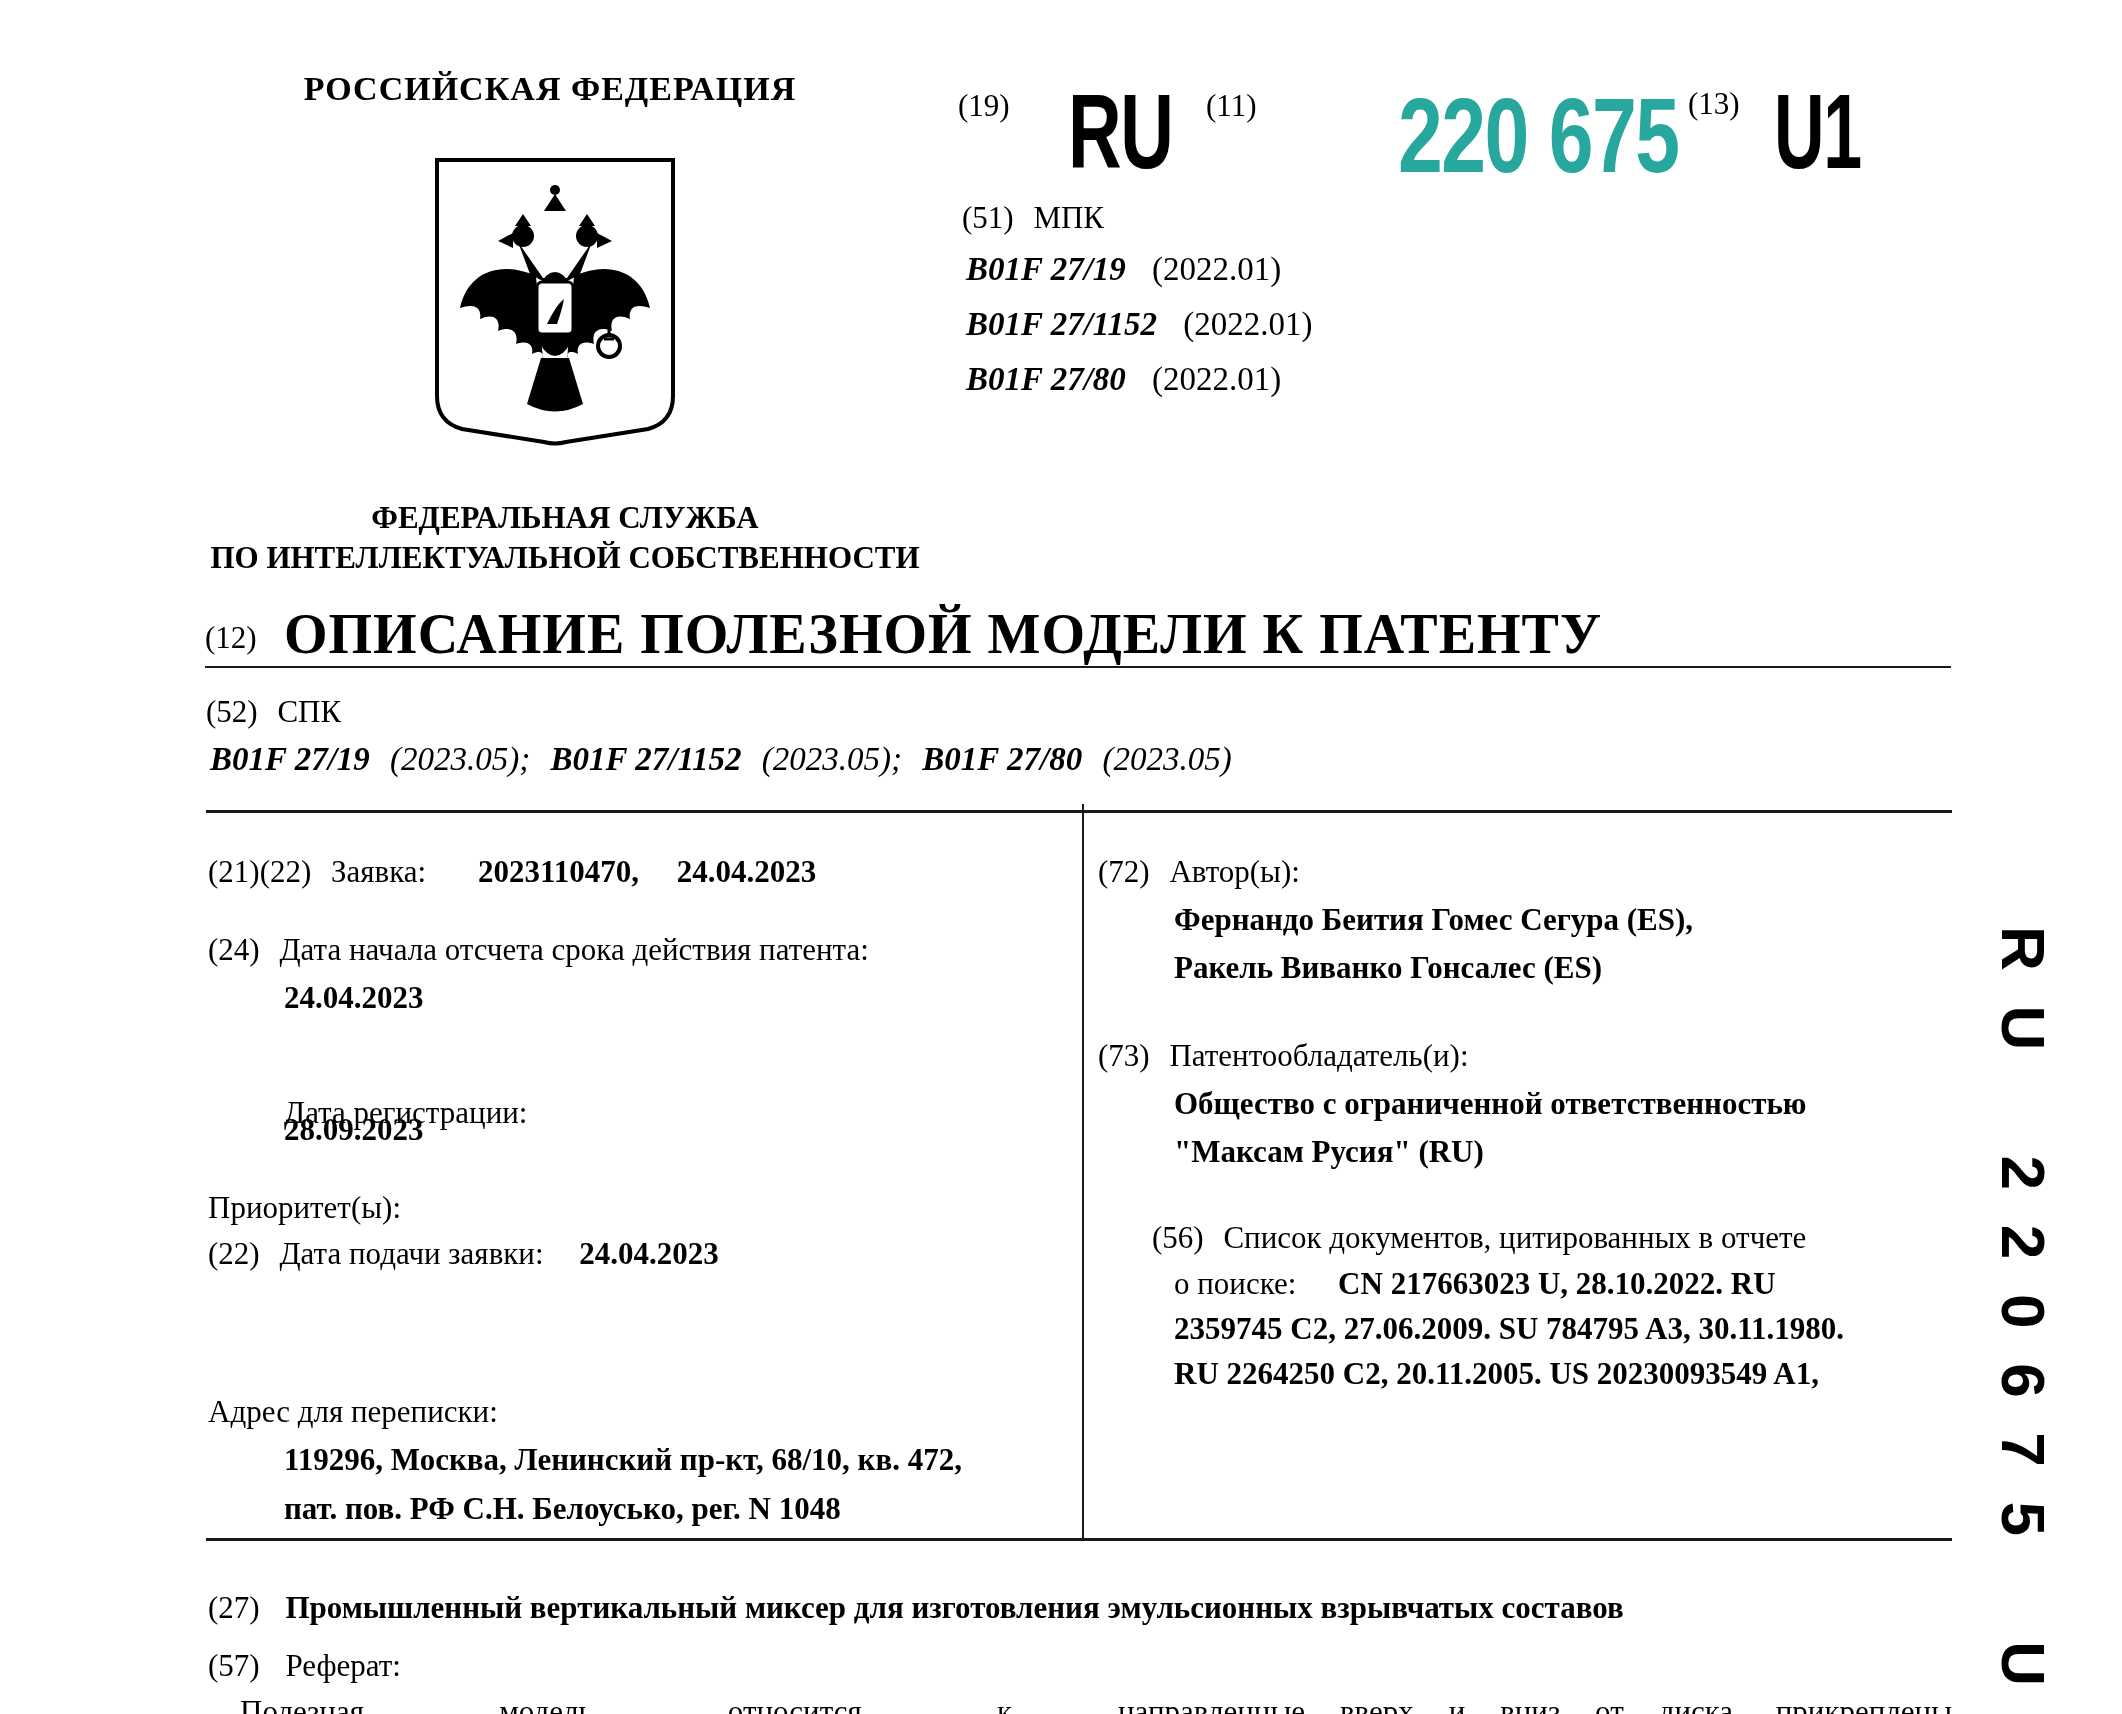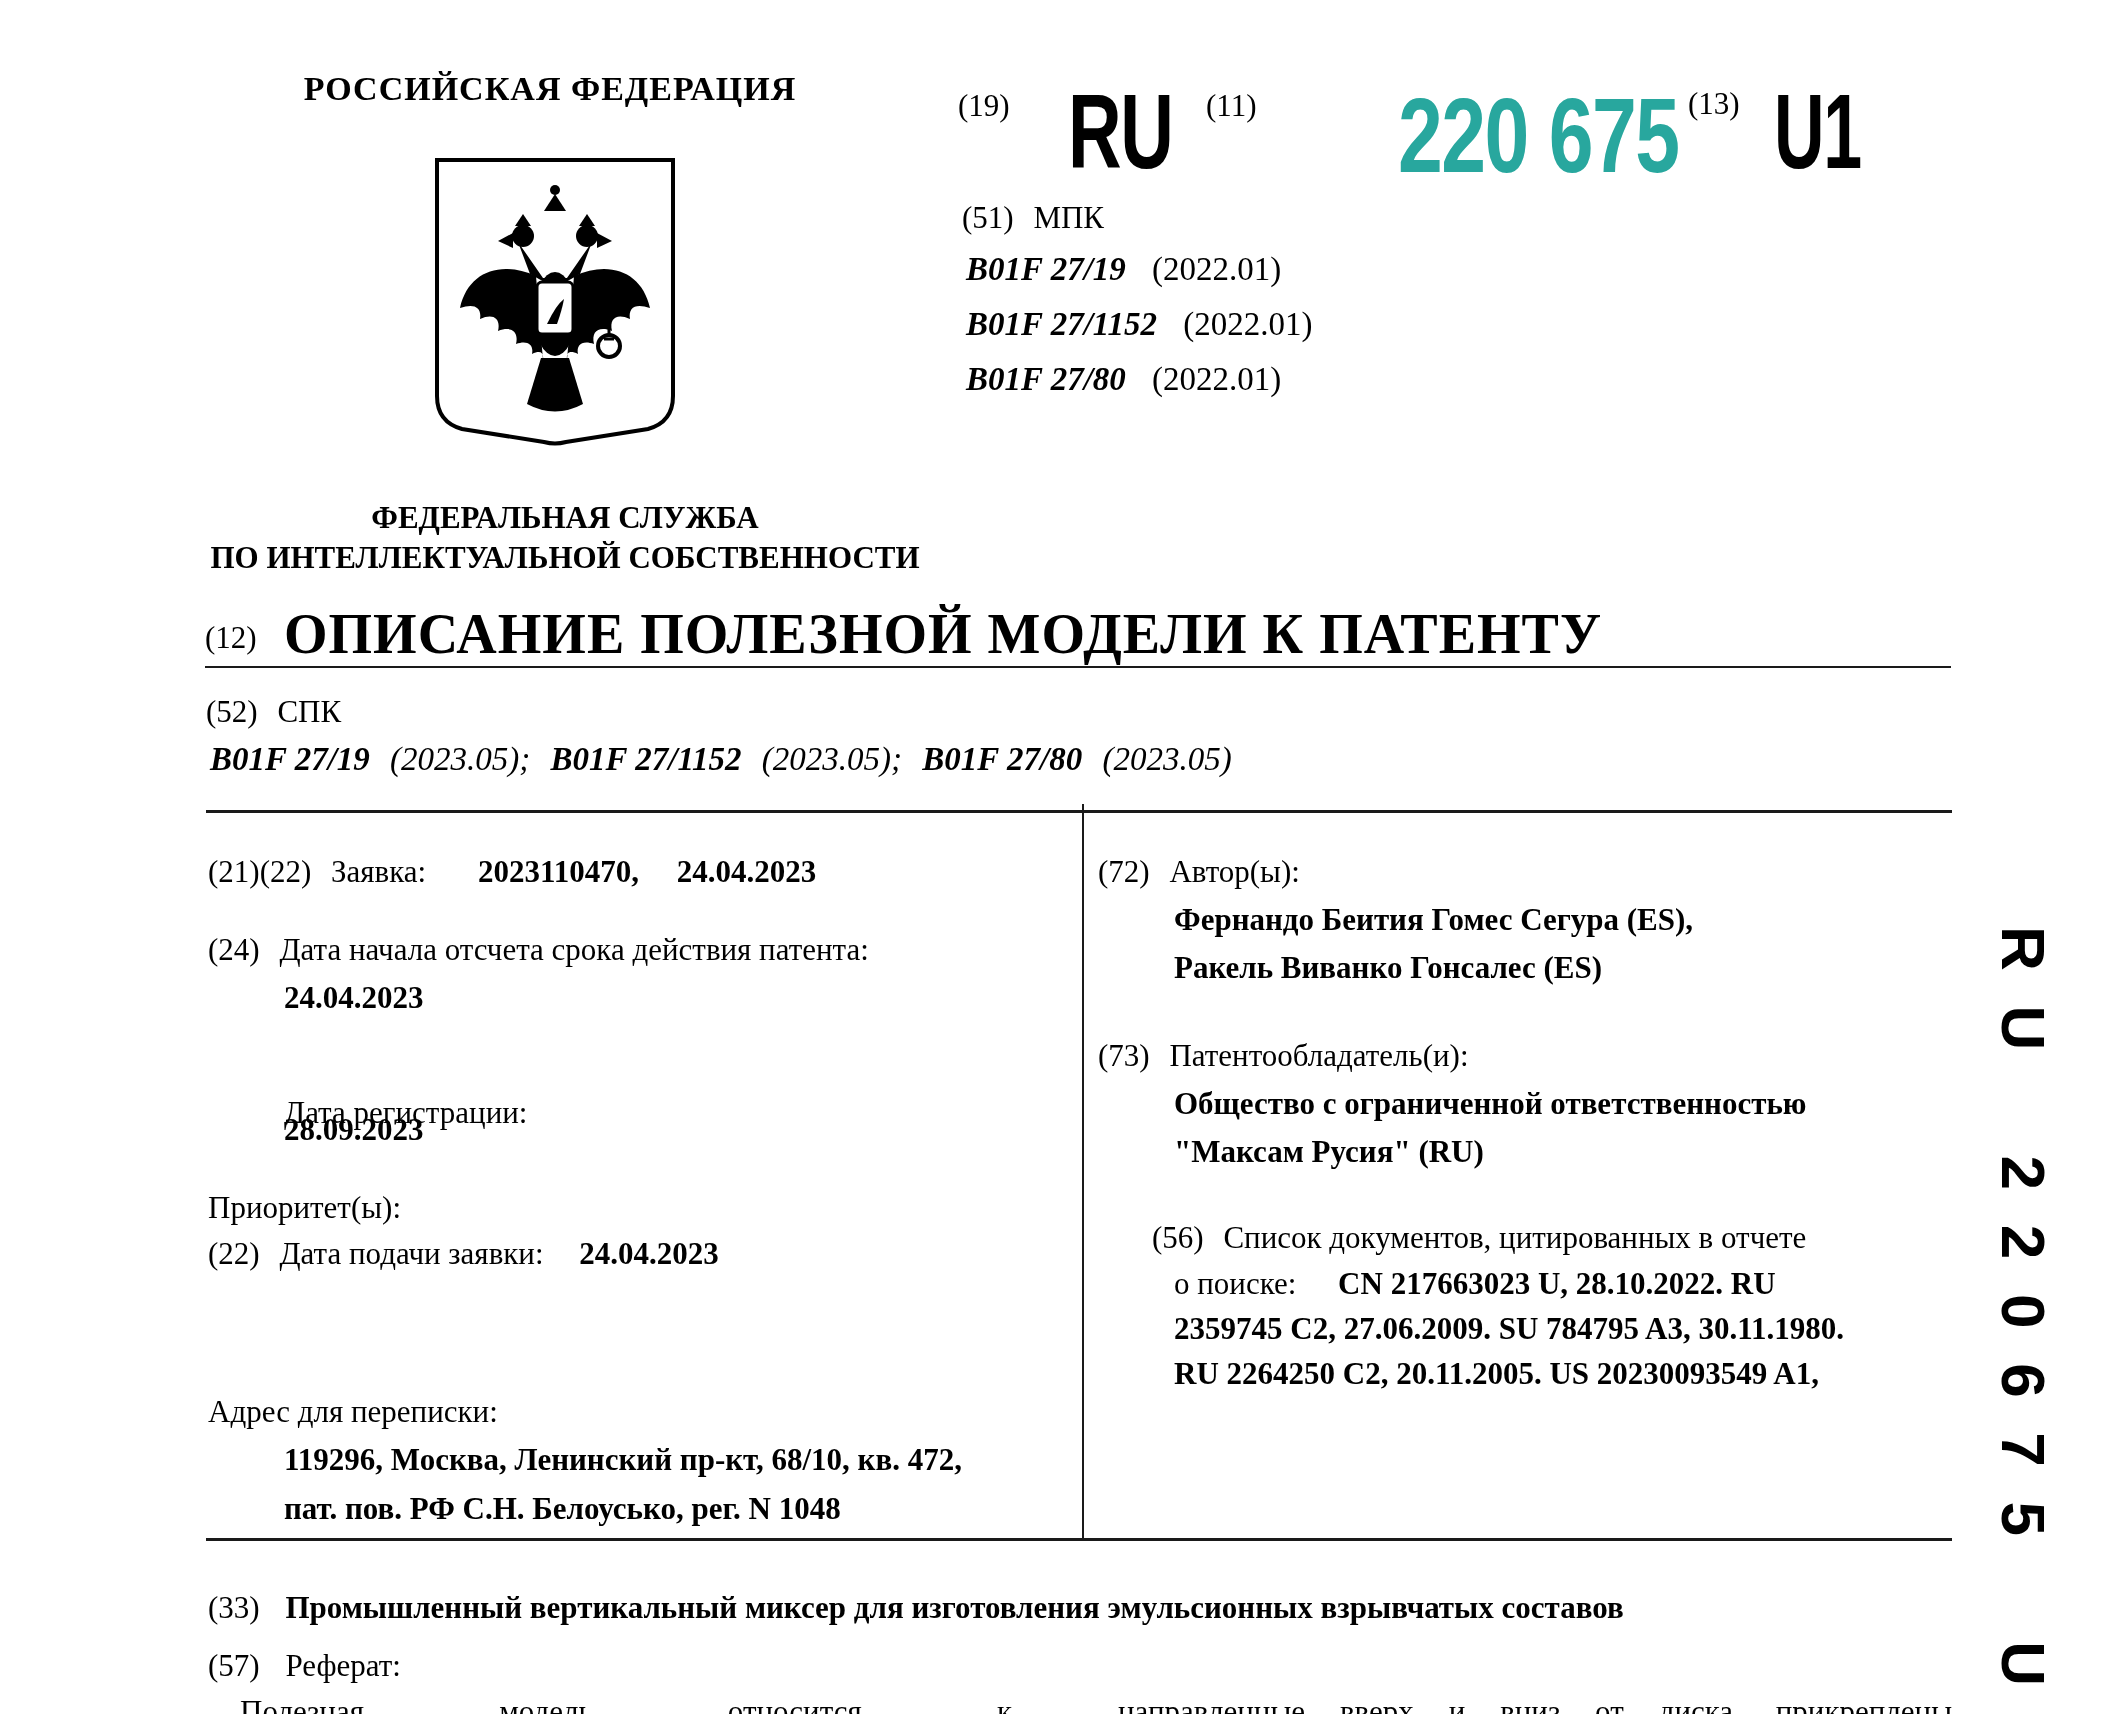--- a/index.html
+++ b/index.html
@@ -159,21 +159,21 @@
     <span class="g12">Список документов, цитированных в отчете</span>
   </div>
   <div class="abs t31" style="left:1174px;top:1264px;">
     <span>о поиске:</span>
     <span class="b g34">CN 217663023 U, 28.10.2022. RU</span>
   </div>
   <div class="abs t31 b" style="left:1174px;top:1309px;">2359745 C2, 27.06.2009. SU 784795 A3, 30.11.1980.</div>
   <div class="abs t31 b" style="left:1174px;top:1354px;">RU 2264250 C2, 20.11.2005. US 20230093549 A1,</div>
 
   <div class="abs t31" style="left:208px;top:1588px;">
-    <span>(33)</span>
+    <span>(27)</span>
     <span class="b g18">Промышленный вертикальный миксер для изготовления эмульсионных взрывчатых составов</span>
   </div>
   <div class="abs t31" style="left:208px;top:1646px;">
     <span>(57)</span>
     <span class="g18">Реферат:</span>
   </div>
   <div class="abs t31 just" style="left:240px;top:1692px;width:772px;">Полезная модель относится к</div>
   <div class="abs t31 just" style="left:1118px;top:1692px;width:834px;">направленные вверх и вниз от диска, прикреплены</div>
 
   <div class="side-code">RU 220675 U1</div>

